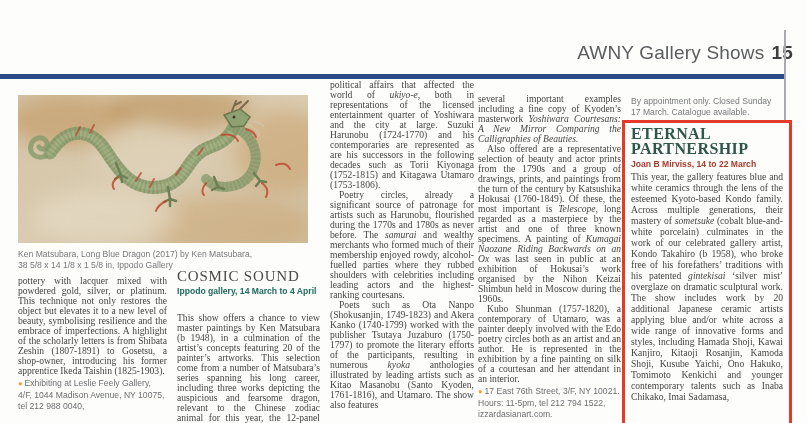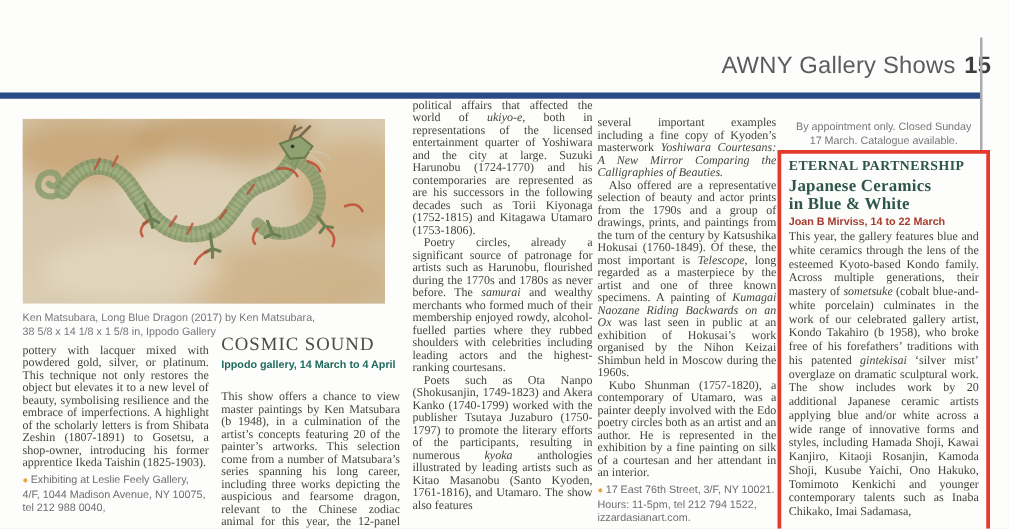--- a/index.html
+++ b/index.html
@@ -25,24 +25,24 @@
   .c4{left:478px;top:94px;width:143px;}
   .headline{font-family:"Liberation Serif",serif;font-size:15px;line-height:17px;color:#4b4a46;
             letter-spacing:.8px;font-weight:normal;margin:0 0 1px 0;}
   .subhead-teal{font-family:"Liberation Sans",sans-serif;font-weight:bold;font-size:8.6px;
                 line-height:11px;color:#1f6a5c;margin:0 0 16px 0;}
   .contact{font-family:"Liberation Sans",sans-serif;font-size:8.6px;line-height:10.8px;color:#6d6e70;
            text-align:left;margin-top:2px;}
   .bullet{color:#eda33b;font-size:7.5px;margin-right:2px;}
   
   .appointment{position:absolute;left:631px;top:96px;width:152px;font-family:"Liberation Sans",sans-serif;
-               font-size:8.6px;line-height:10.8px;color:#77787a;text-align:center;}
+               font-size:8.6px;line-height:10.8px;color:#77787a;text-align:left;}
   .featurebox{position:absolute;left:622px;top:120px;width:152px;height:320px;border:3px solid #e5392c;
               padding:3px 6px 4px 6px;background:#fdfdfc;}
-  .fb-title{font-family:"Liberation Serif",serif;font-size:11px;line-height:15px;color:#2f564b;
+  .fb-title{font-family:"Liberation Serif",serif;font-size:16px;line-height:15px;color:#2f564b;
             letter-spacing:.4px;margin:0;}
   .fb-title2{font-family:"Liberation Serif",serif;font-size:13.5px;line-height:13.5px;color:#2f564b;
              letter-spacing:.2px;margin:1px 0 0 0;width:122px;}
   .subhead-red{font-family:"Liberation Sans",sans-serif;font-weight:bold;font-size:8.6px;line-height:11px;
                color:#a83b2c;margin:3px 0 1px 0;}
   .fb-body{font-size:9.6px;line-height:11px;text-align:justify;margin:0;}
 </style>
 </head>
 <body>
 
@@ -139,19 +139,18 @@
     <p class="para">Kubo Shunman (1757-1820), a contemporary of Utamaro, was a painter deeply involved with the Edo poetry circles both as an artist and an author. He is represented in the exhibition by a fine painting on silk of a courtesan and her attendant in an interior.</p>
     <div class="contact">
       <span class="bullet">●</span><span>17 East 76th Street, 3/F, NY 10021. Hours: 11-5pm, tel 212 794 1522, izzardasianart.com.</span>
     </div>
   </div>
 
   <div class="appointment">By appointment only. Closed Sunday 17 March. Catalogue available.</div>
 
   <div class="featurebox">
     <h2 class="fb-title">ETERNAL PARTNERSHIP</h2>
-    <h3 class="fb-title2">Japanese Ceramics in Blue &amp; White</h3>
     <div class="subhead-red">Joan B Mirviss, 14 to 22 March</div>
     <p class="fb-body"><span>This year, the gallery features blue and white ceramics through the lens of the esteemed Kyoto-based Kondo family. Across multiple generations, their mastery of </span><i>sometsuke</i><span> (cobalt blue-and-white porcelain) culminates in the work of our celebrated gallery artist, Kondo Takahiro (b 1958), who broke free of his forefathers’ traditions with his patented </span><i>gintekisai</i><span> ‘silver mist’ overglaze on dramatic sculptural work. The show includes work by 20 additional Japanese ceramic artists applying blue and/or white across a wide range of innovative forms and styles, including Hamada Shoji, Kawai Kanjiro, Kitaoji Rosanjin, Kamoda Shoji, Kusube Yaichi, Ono Hakuko, Tomimoto Kenkichi and younger contemporary talents such as Inaba Chikako, Imai Sadamasa,</span></p>
 
   </div>
 
 </div>
 
 </body></html>

